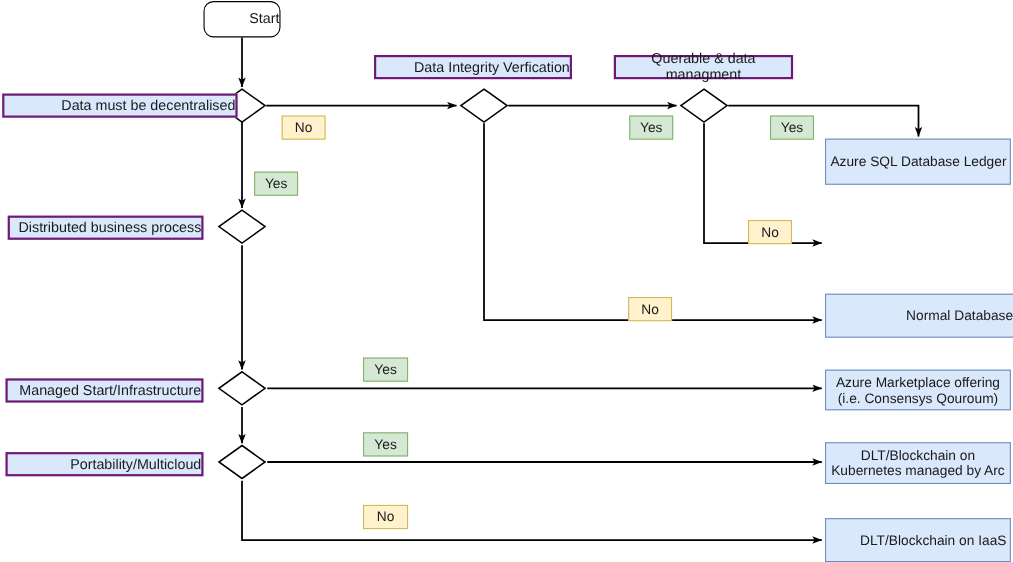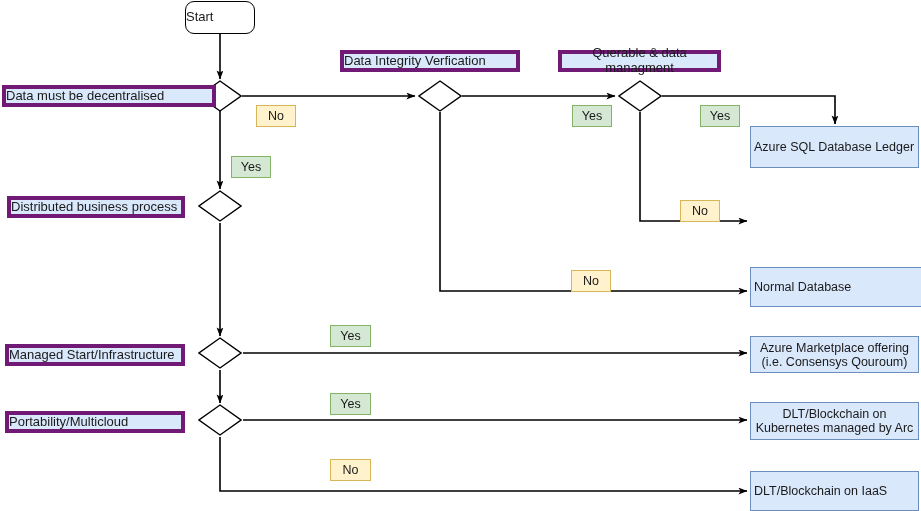--- a/index.html
+++ b/index.html
@@ -23,40 +23,40 @@
     top: 0;
     width: 921px;
     height: 511px;
     pointer-events: none;
   }
   .node {
     position: absolute;
     box-sizing: border-box;
     display: flex;
     align-items: center;
-    justify-content: flex-start;
+    justify-content: flex-end;
     text-align: center;
     line-height: 1.12;
     color: #1a1a1a;
   }
   .terminator {
     background: #ffffff;
     border: 1.6px solid #000000;
     border-radius: 9px;
     font-size: 13px;
   }
   .proc {
     background: #dae8fc;
     border: 1px solid #6c8ebf;
     font-size: 12.5px;
     padding: 0 3px;
   }
   .label-box {
     background: #dae8fc;
-    border: 4px solid #701a75;
+    border: 2px solid #701a75;
     font-size: 13px;
   }
   .badge {
     position: absolute;
     box-sizing: border-box;
     display: flex;
     align-items: center;
     justify-content: center;
     font-size: 12.5px;
     color: #1a1a1a;

